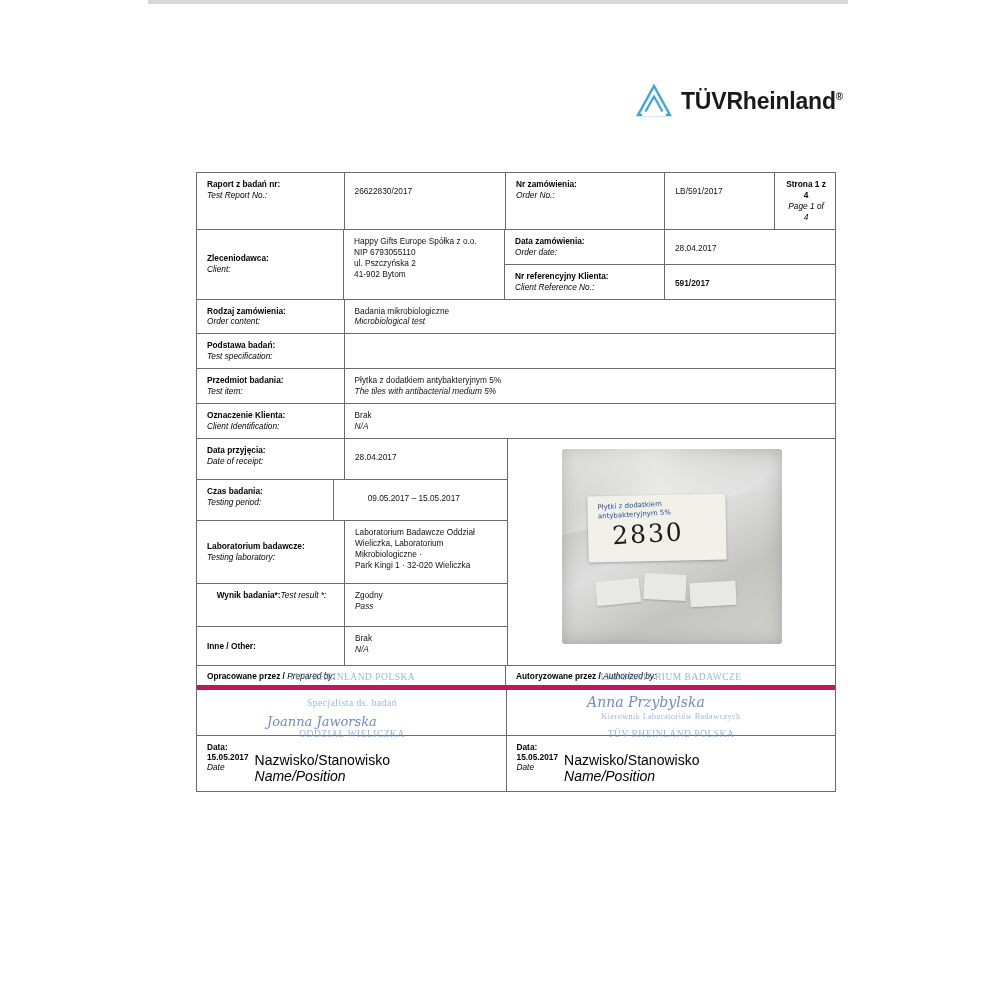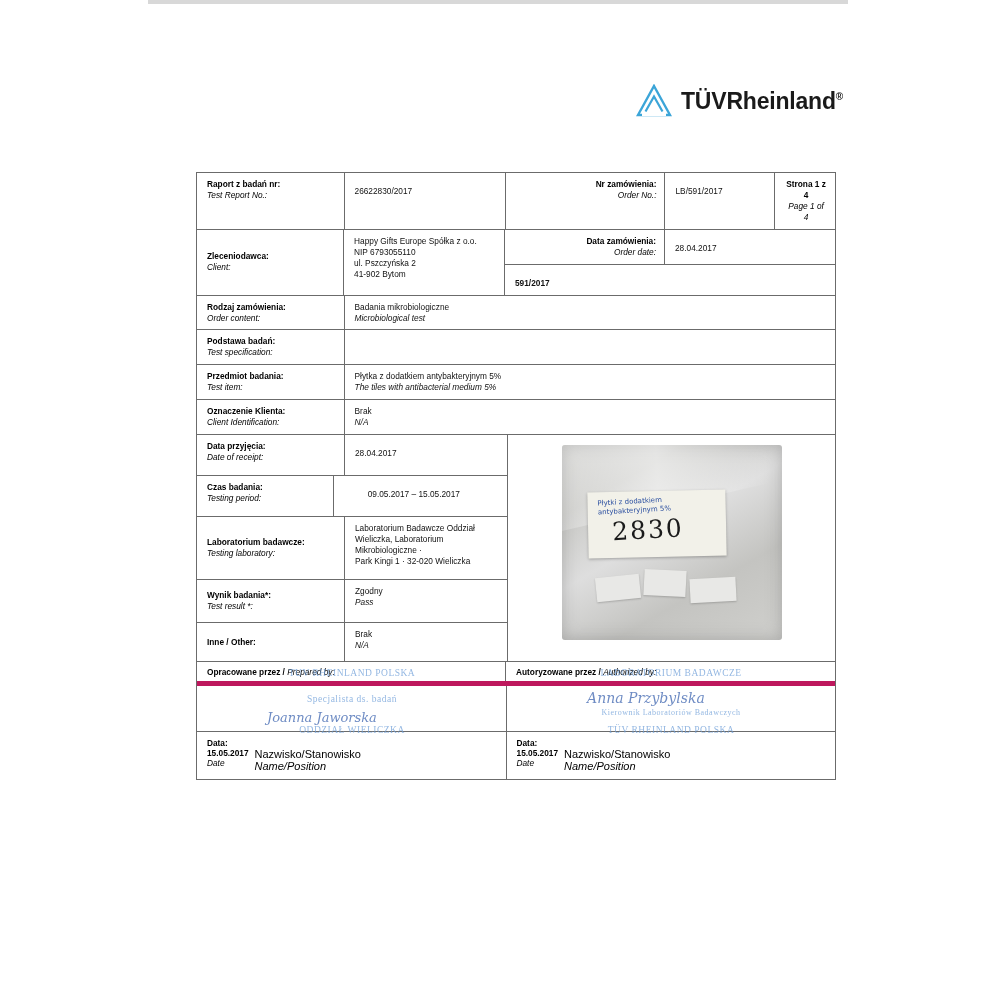--- a/index.html
+++ b/index.html
@@ -83,21 +83,21 @@
     overflow: hidden;
   }
   .vline { border-right: 1px solid #6b6b6b; }
   .lbl-pl { font-weight: bold; font-size: 8.3px; color: #000; }
   .lbl-en { font-style: italic; font-size: 8.3px; color: #000; }
   .val { font-size: 8.3px; color: #111; }
   .val-it { font-style: italic; font-size: 8.3px; color: #111; }
 
   .w-lbl  { width: 148px; }
   .w-val  { width: 162px; }
-  .w-lbl2 { width: 160px; text-align: right; }
+  .w-lbl2 { width: 160px; }
   .w-val2 { width: 110px; }
   .w-page { width: 60px; text-align: center; }
   .w-widelbl { width: 148px; }
   .w-widerest { width: 492px; }
   .w-photo  { width: 330px; }
 
   
   .photo-cell {
     position: relative;
     background: #ffffff;
@@ -178,21 +178,21 @@
   }
   .date-row { display: flex; border-bottom: 1px solid #6b6b6b; }
   .date-cell {
     box-sizing: border-box;
     padding: 6px 8px 7px 10px;
     display: flex;
     gap: 6px;
   }
   .d-l { font-size: 8.3px; font-weight: bold; }
   .d-l .it { font-weight: normal; font-style: italic; }
-  .d-r { font-size: 11px; }
+  .d-r { font-size: 14px; }
   .d-r .it { font-style: italic; }
 
   
   .stamp {
     position: absolute;
     color: #6f9fd8;
     font-family: "Liberation Serif", serif;
     text-align: center;
     opacity: .75;
     pointer-events: none;
@@ -271,20 +271,24 @@
         <div style="display:flex;border-bottom:1px solid #6b6b6b;flex:1;">
           <div class="cell w-lbl2 vline">
             <div class="lbl-pl">Data zamówienia:</div>
             <div class="lbl-en">Order date:</div>
           </div>
           <div class="cell" style="width:170px;">
             <div class="val" style="padding-top:7px;">28.04.2017</div>
           </div>
         </div>
         <div style="display:flex;flex:1;">
+          <div class="cell w-lbl2 vline">
+            <div class="lbl-pl">Nr referencyjny Klienta:</div>
+            <div class="lbl-en">Client Reference No.:</div>
+          </div>
           <div class="cell" style="width:170px;">
             <div class="val" style="padding-top:7px;font-weight:bold;">591/2017</div>
           </div>
         </div>
       </div>
     </div>
 
     <div class="row">
       <div class="cell w-widelbl vline">
         <div class="lbl-pl">Rodzaj zamówienia:</div>
@@ -355,21 +359,21 @@
           </div>
           <div class="cell" style="width:162px;">
             <div class="val">Laboratorium  Badawcze Oddział</div>
             <div class="val">Wieliczka, Laboratorium</div>
             <div class="val">Mikrobiologiczne ·</div>
             <div class="val">Park Kingi 1 · 32-020 Wieliczka</div>
           </div>
         </div>
 
         <div style="display:flex;border-bottom:1px solid #6b6b6b;min-height:42px;">
-          <div class="cell w-lbl vline" style="display:flex;flex-direction:column;justify-content:center;">
+          <div class="cell w-lbl vline" style="display:flex;flex-direction:row;justify-content:center;">
             <div class="lbl-pl">Wynik badania*:</div>
             <div class="lbl-en">Test result *:</div>
           </div>
           <div class="cell" style="width:162px;">
             <div class="val">Zgodny</div>
             <div class="val-it">Pass</div>
           </div>
         </div>
 
         <div style="display:flex;min-height:38px;">

